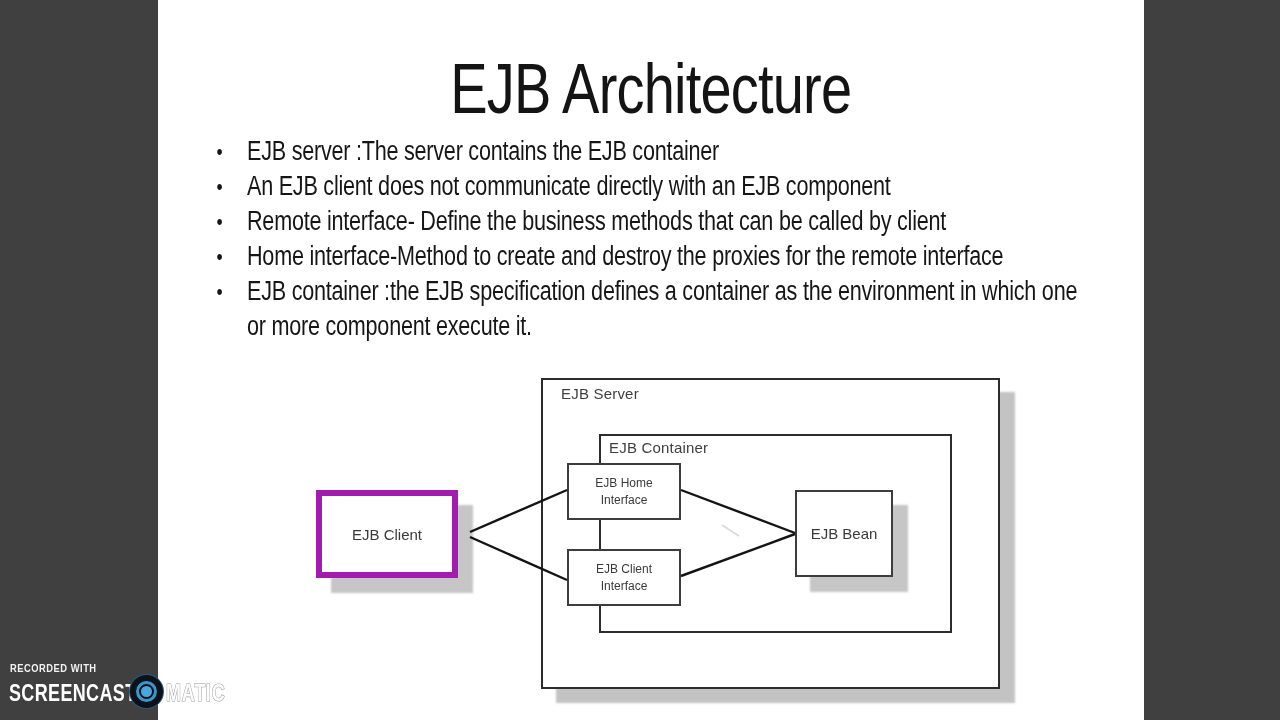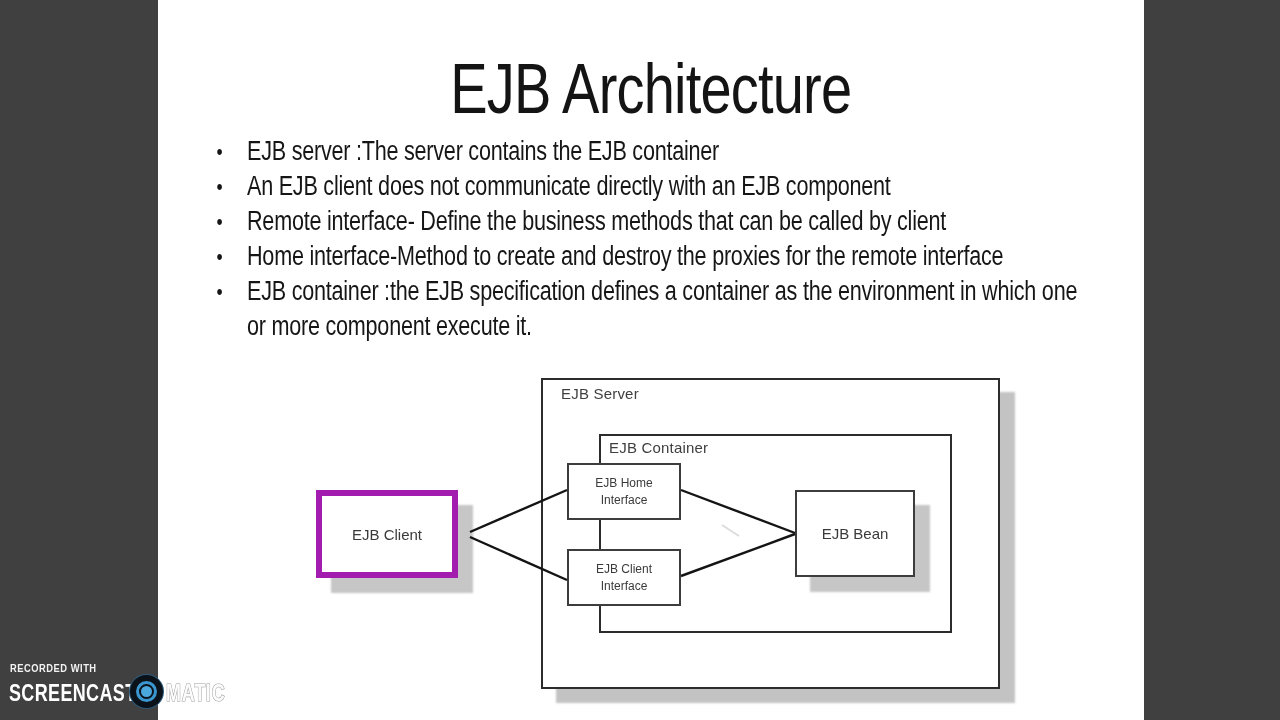--- a/index.html
+++ b/index.html
@@ -102,21 +102,21 @@
 
   .client-box {
     left: 158px; top: 470px; width: 142px; height: 88px;
     border: 6px solid #a21caf;
     box-shadow: 15px 15px 2px #c6c6c6;
     display: flex; align-items: center; justify-content: center;
     font-size: 15px; color: #3a3a3a;
   }
 
   .bean-box {
-    left: 637px; top: 470px; width: 120px; height: 87px;
+    left: 637px; top: 470px; width: 98px; height: 87px;
     border: 2px solid #3d3d3d;
     box-shadow: 15px 15px 2px #c6c6c6;
     display: flex; align-items: center; justify-content: center;
     font-size: 15px; color: #3a3a3a;
   }
 
   svg.connectors {
     position: absolute; inset: 0;
     width: 986px; height: 720px;
     pointer-events: none;

